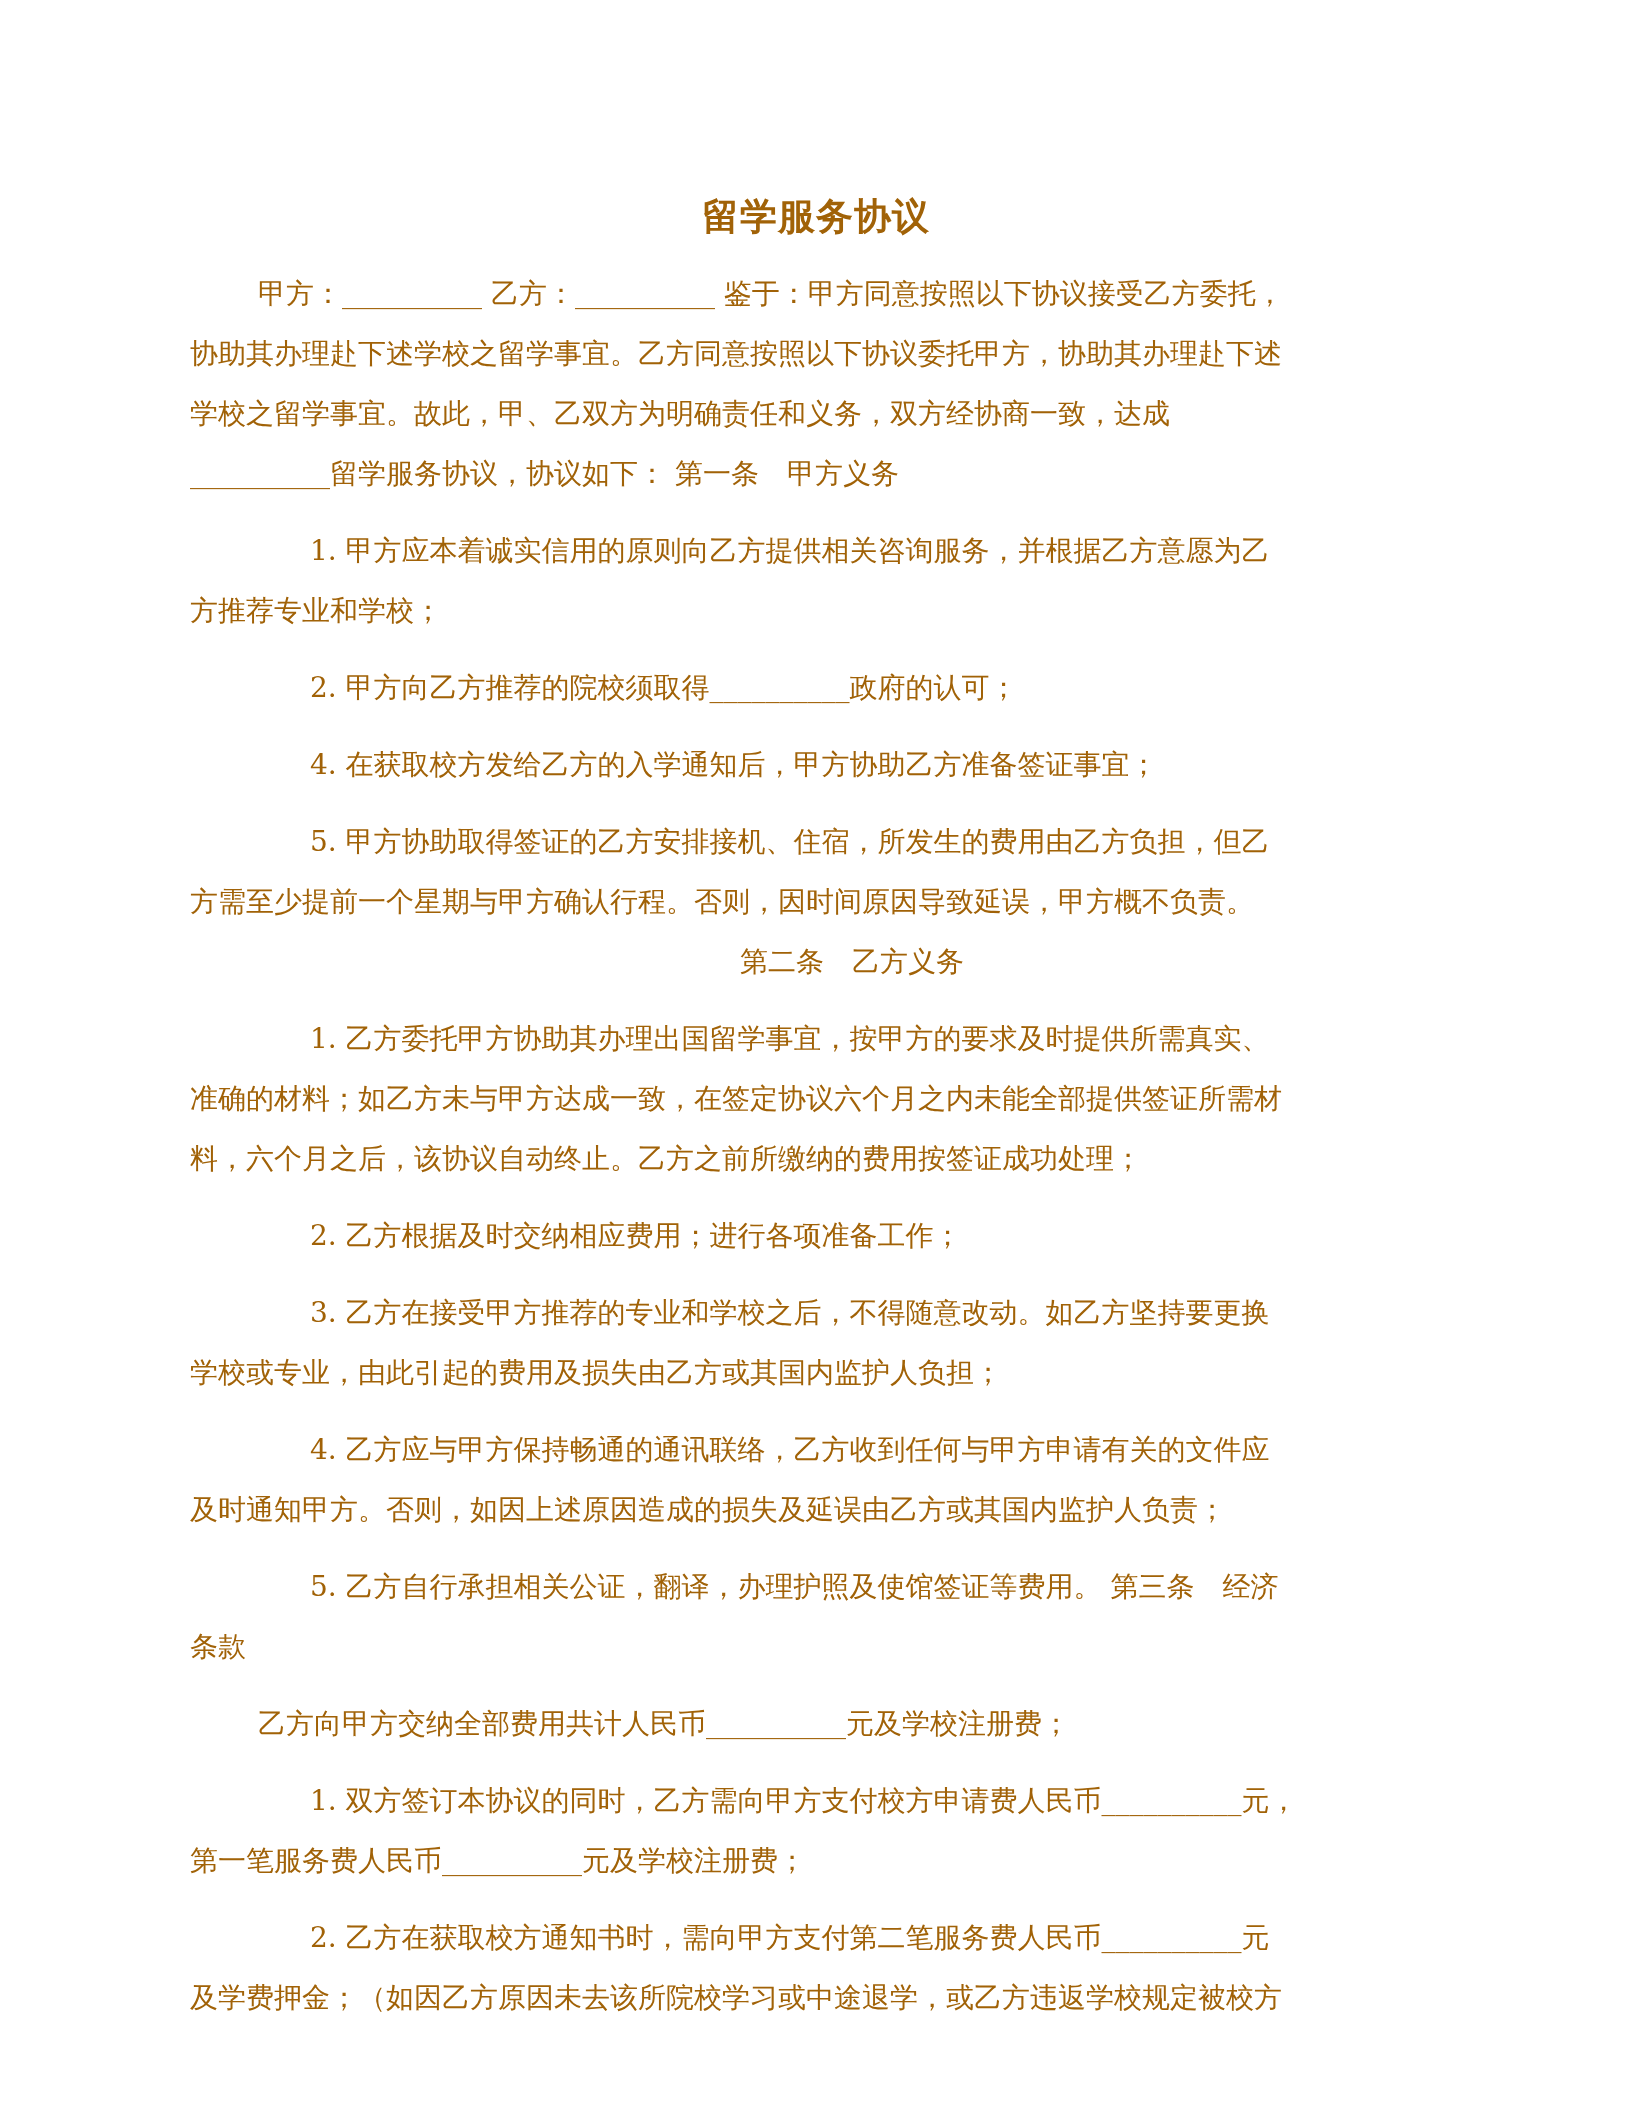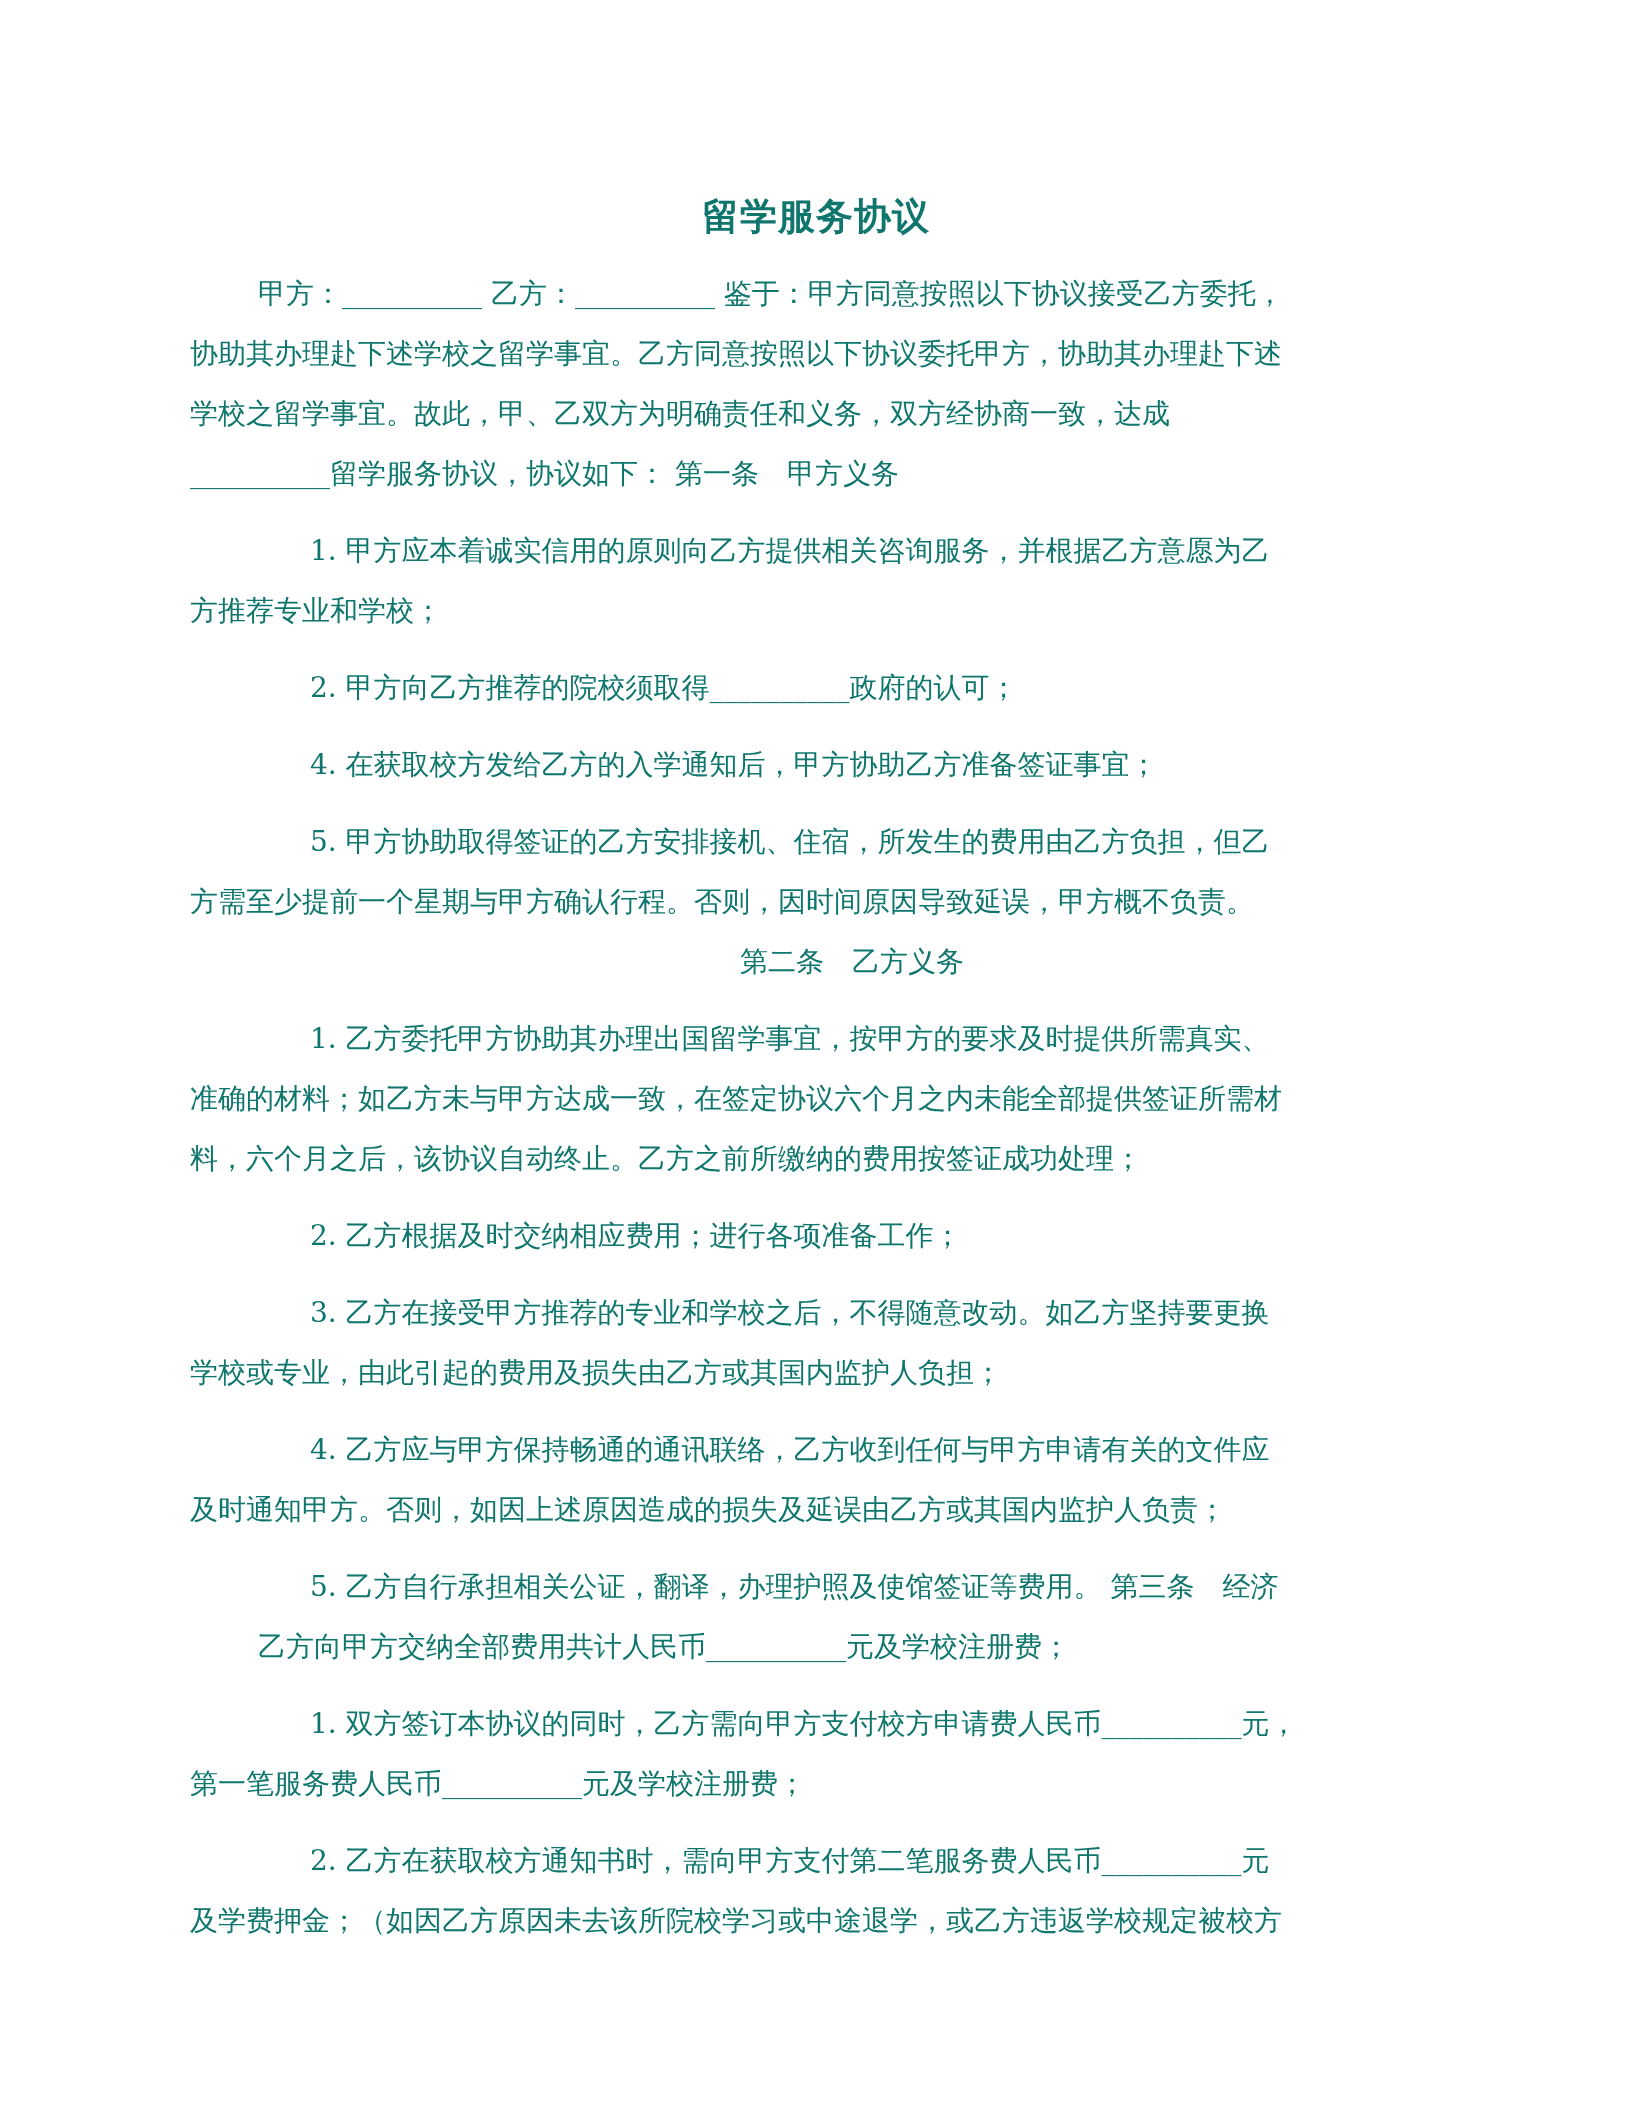--- a/index.html
+++ b/index.html
@@ -5,21 +5,21 @@
   html, body {
     margin: 0;
     padding: 0;
     background: #ffffff;
   }
   .page {
     position: relative;
     width: 1632px;
     height: 2112px;
     background: #ffffff;
-    color: #0f766e;
+    color: #a16207;
     overflow: hidden;
     box-sizing: border-box;
   }
   .doc-title {
     margin: 0;
     padding-top: 194px;
     text-align: center;
     font-family: "DejaVu Sans", "Liberation Sans", sans-serif;
     font-weight: 700;
     font-size: 37px;
@@ -61,19 +61,20 @@
       <div class="line section p-end">第二条　乙方义务</div>
       <div class="line li-first">1. 乙方委托甲方协助其办理出国留学事宜，按甲方的要求及时提供所需真实、</div>
       <div class="line p-cont">准确的材料；如乙方未与甲方达成一致，在签定协议六个月之内未能全部提供签证所需材</div>
       <div class="line p-cont p-end">料，六个月之后，该协议自动终止。乙方之前所缴纳的费用按签证成功处理；</div>
       <div class="line li-first p-end">2. 乙方根据及时交纳相应费用；进行各项准备工作；</div>
       <div class="line li-first">3. 乙方在接受甲方推荐的专业和学校之后，不得随意改动。如乙方坚持要更换</div>
       <div class="line p-cont p-end">学校或专业，由此引起的费用及损失由乙方或其国内监护人负担；</div>
       <div class="line li-first">4. 乙方应与甲方保持畅通的通讯联络，乙方收到任何与甲方申请有关的文件应</div>
       <div class="line p-cont p-end">及时通知甲方。否则，如因上述原因造成的损失及延误由乙方或其国内监护人负责；</div>
       <div class="line li-first">5. 乙方自行承担相关公证，翻译，办理护照及使馆签证等费用。 第三条　经济</div>
+      <div class="line p-cont p-end">条款</div>
       <div class="line p-first p-end">乙方向甲方交纳全部费用共计人民币__________元及学校注册费；</div>
       <div class="line li-first">1. 双方签订本协议的同时，乙方需向甲方支付校方申请费人民币__________元，</div>
       <div class="line p-cont p-end">第一笔服务费人民币__________元及学校注册费；</div>
       <div class="line li-first">2. 乙方在获取校方通知书时，需向甲方支付第二笔服务费人民币__________元</div>
       <div class="line p-cont">及学费押金；（如因乙方原因未去该所院校学习或中途退学，或乙方违返学校规定被校方</div>
     </div>
 </div>
 
 </body></html>

